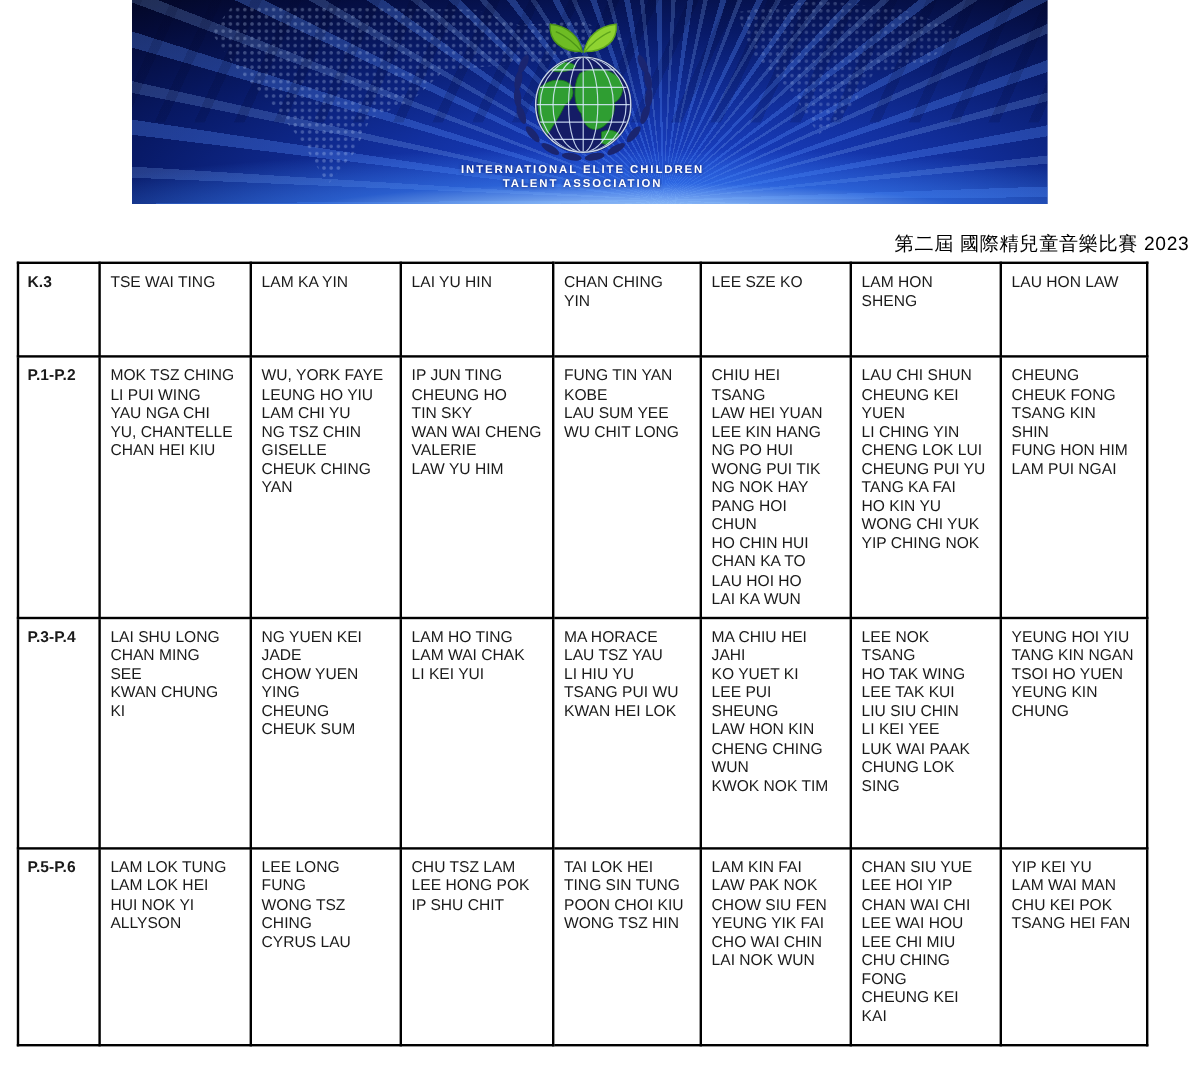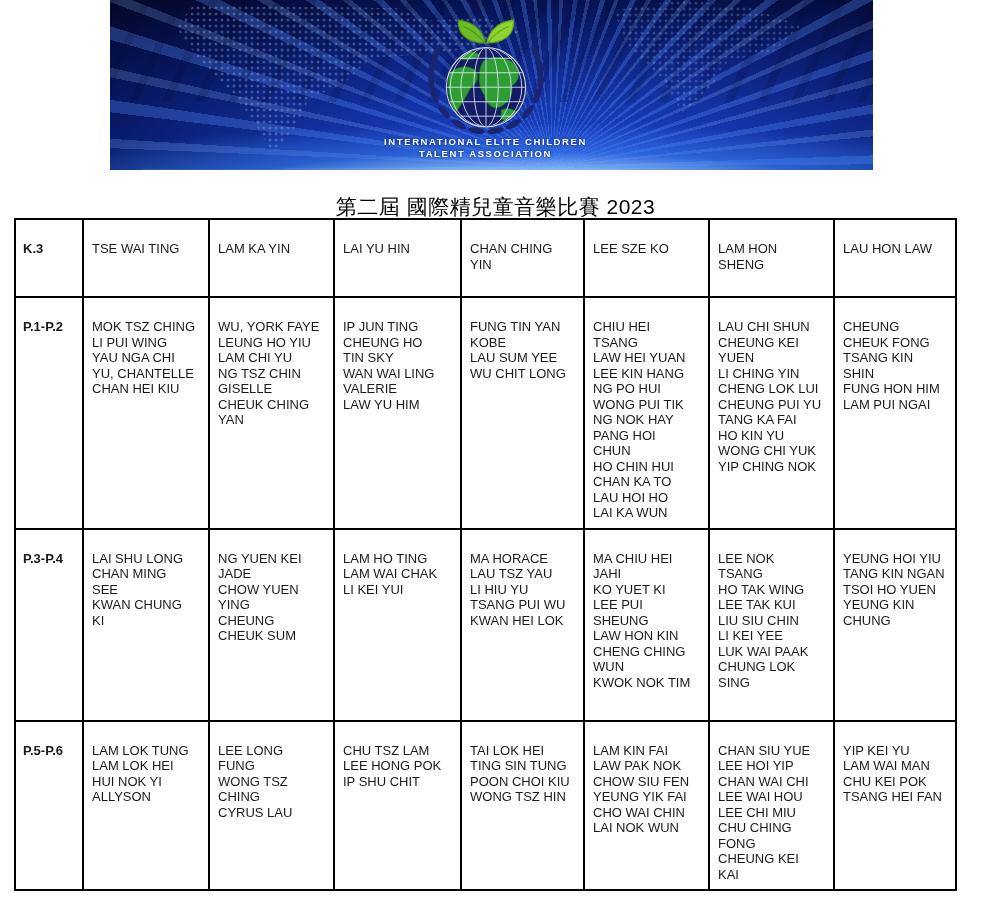--- a/index.html
+++ b/index.html
@@ -62,35 +62,35 @@
     position:absolute;left:50%;top:128px;transform:translateX(-50%);
     width:300px;text-align:center;color:var(--logo-text);
     font-size:9.5px;font-weight:bold;letter-spacing:1.6px;line-height:1.25;
     text-shadow:0 0 3px rgba(10,20,90,0.9);
     white-space:nowrap;
   }
 
   
   .page-title{
     position:absolute;left:0;top:193px;width:100%;
-    text-align:center;color:var(--title-color);
-    font-size:21px;letter-spacing:.5px;
+    text-align:right;color:var(--title-color);
+    font-size:16px;letter-spacing:.5px;
   }
 
   
   .results-table{
     position:absolute;left:14px;top:218px;
     border-collapse:collapse;table-layout:fixed;
     width:941px;
     font-size:13px;line-height:15.5px;color:#1a1a1a;
   }
   .results-table td{
     border:2px solid var(--table-border);
     vertical-align:top;
-    padding:21px 6px 7px 8px;
+    padding:7px 6px 7px 8px;
     white-space:pre-line;
   }
   .results-table td.label-cell{
     font-weight:bold;white-space:nowrap;padding-left:7px;
   }
   .results-table col.c-label{width:68px;}
   .results-table col.c-1{width:126px;}
   .results-table col.c-2{width:125px;}
   .results-table col.c-3{width:127px;}
   .results-table col.c-4{width:123px;}
@@ -210,21 +210,21 @@
         <td class="names-cell">WU, YORK FAYE
 LEUNG HO YIU
 LAM CHI YU
 NG TSZ CHIN
 GISELLE
 CHEUK CHING
 YAN</td>
         <td class="names-cell">IP JUN TING
 CHEUNG HO
 TIN SKY
-WAN WAI LING
+WAN WAI CHENG
 VALERIE
 LAW YU HIM</td>
         <td class="names-cell">FUNG TIN YAN
 KOBE
 LAU SUM YEE
 WU CHIT LONG</td>
         <td class="names-cell">CHIU HEI
 TSANG
 LAW HEI YUAN
 LEE KIN HANG

